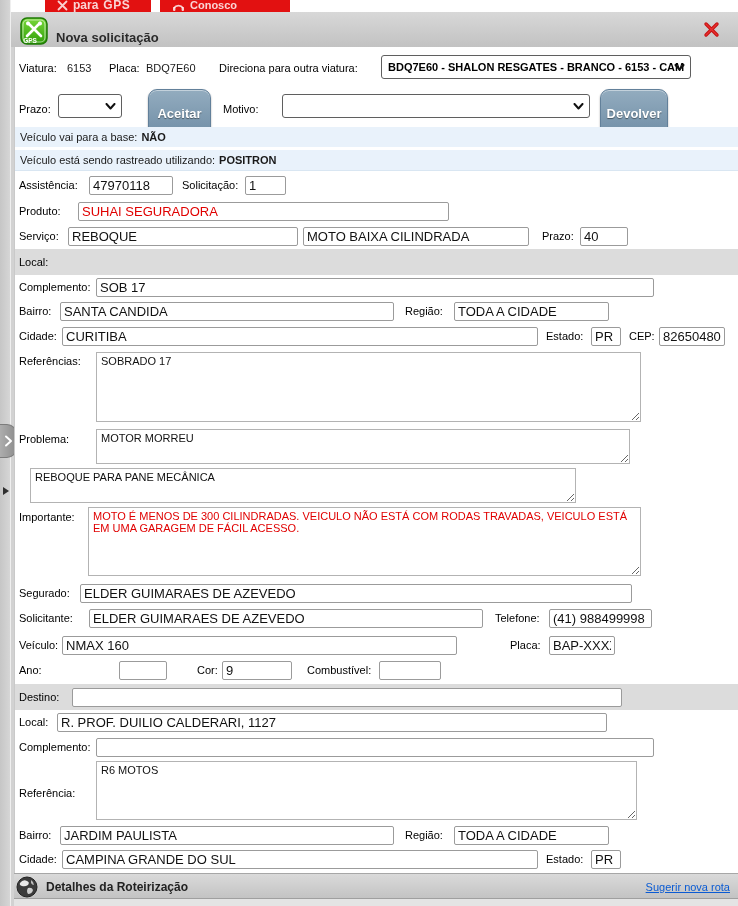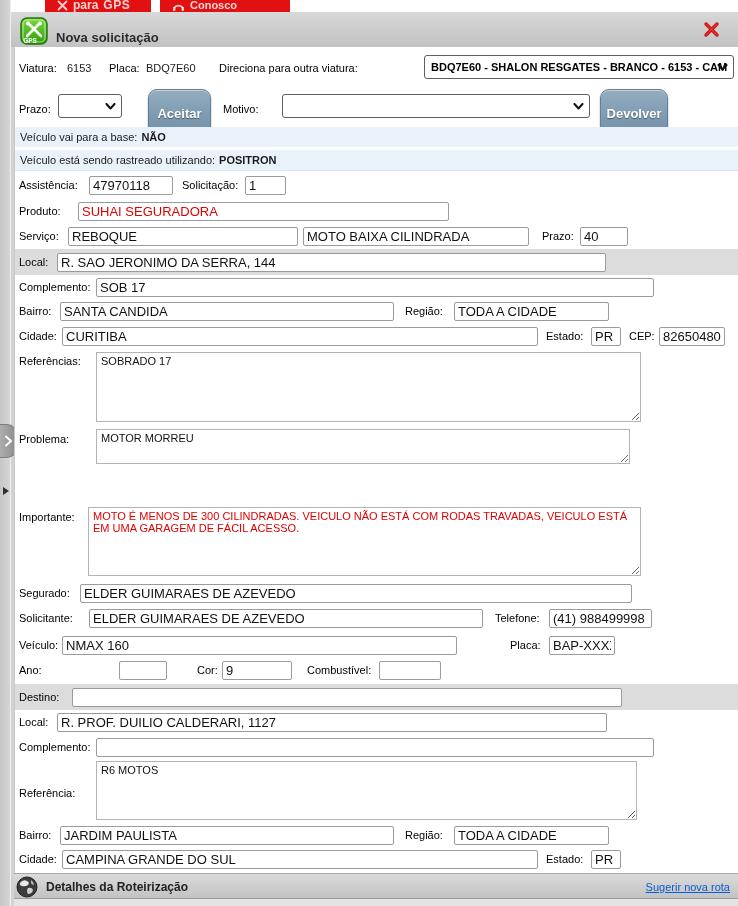--- a/index.html
+++ b/index.html
@@ -106,21 +106,21 @@
     </svg>
   </div>
 
   <div class="panel">
 
     <span class="lbl" style="left:4px;top:15px;">Viatura:</span>
     <span class="val-txt" style="left:52px;top:15px;">6153</span>
     <span class="lbl" style="left:94px;top:15px;">Placa:</span>
     <span class="val-txt" style="left:131px;top:15px;">BDQ7E60</span>
     <span class="lbl" style="left:204px;top:15px;">Direciona para outra viatura:</span>
-    <div class="sel" style="left:366px;top:8px;width:310px;margin-left:43px;">
+    <div class="sel" style="left:366px;top:8px;width:310px;">
       <span>BDQ7E60 - SHALON RESGATES - BRANCO - 6153 - CAM</span>
       <svg class="chev" width="11" height="7" viewBox="0 0 11 7">
           <polyline points="1.5,1 5.5,5.5 9.5,1" fill="none" stroke="#111" stroke-width="2" stroke-linecap="round" stroke-linejoin="round"></polyline>
         </svg>
     </div>
 
     <span class="lbl" style="left:4px;top:56px;">Prazo:</span>
     <div class="sel" style="left:43px;top:47px;width:64px;">
       <span></span>
       <svg class="chev" width="11" height="7" viewBox="0 0 11 7">
@@ -161,21 +161,20 @@
     <span class="lbl" style="left:4px;top:158px;">Produto:</span>
     <input class="inp red" style="left: 63px; top: 155px; width: 371px;" value="SUHAI SEGURADORA">
 
     <span class="lbl" style="left:4px;top:183px;">Serviço:</span>
     <input class="inp" style="left: 53px; top: 180px; width: 230px;" value="REBOQUE">
     <input class="inp" style="left: 288px; top: 180px; width: 226px;" value="MOTO BAIXA CILINDRADA">
     <span class="lbl" style="left:527px;top:183px;">Prazo:</span>
     <input class="inp" style="left: 565px; top: 180px; width: 48px;" value="40">
 
     <span class="lbl" style="left:4px;top:209px;">Local:</span>
-    <input class="inp" style="left: 42px; top: 206px; width: 549px;" value="R. SAO JERONIMO DA SERRA, 144">
 
     <span class="lbl" style="left:4px;top:234px;">Complemento:</span>
     <input class="inp" style="left: 81px; top: 231px; width: 558px;" value="SOB 17">
 
     <span class="lbl" style="left:4px;top:258px;">Bairro:</span>
     <input class="inp" style="left: 45px; top: 255px; width: 334px;" value="SANTA CANDIDA">
     <span class="lbl" style="left:390px;top:258px;">Região:</span>
     <input class="inp" style="left: 439px; top: 255px; width: 155px;" value="TODA A CIDADE">
 
     <span class="lbl" style="left:4px;top:283px;">Cidade:</span>
@@ -183,20 +182,21 @@
     <span class="lbl" style="left:531px;top:283px;">Estado:</span>
     <input class="inp" style="left: 576px; top: 280px; width: 30px;" value="PR">
     <span class="lbl" style="left:614px;top:283px;">CEP:</span>
     <input class="inp" style="left: 644px; top: 280px; width: 66px;" value="82650480">
 
     <span class="lbl" style="left:4px;top:308px;">Referências:</span>
     <textarea class="ta" style="left: 81px; top: 305px; width: 545px; height: 70px;">SOBRADO 17</textarea>
 
     <span class="lbl" style="left:4px;top:386px;">Problema:</span>
     <textarea class="ta" style="left: 81px; top: 382px; width: 534px; height: 35px;">MOTOR MORREU</textarea>
+    <textarea class="ta" style="left: 15px; top: 421px; width: 546px; height: 35px;">REBOQUE PARA PANE MECÂNICA</textarea>
 
     <span class="lbl" style="left:4px;top:464px;">Importante:</span>
     <textarea class="ta red" style="left: 73px; top: 460px; width: 553px; height: 69px;">MOTO É MENOS DE 300 CILINDRADAS. VEICULO NÃO ESTÁ COM RODAS TRAVADAS, VEICULO ESTÁ EM UMA GARAGEM DE FÁCIL ACESSO.</textarea>
 
     <span class="lbl" style="left:4px;top:540px;">Segurado:</span>
     <input class="inp" style="left: 65px; top: 537px; width: 552px;" value="ELDER GUIMARAES DE AZEVEDO">
 
     <span class="lbl" style="left:4px;top:565px;">Solicitante:</span>
     <input class="inp" style="left: 74px; top: 562px; width: 394px;" value="ELDER GUIMARAES DE AZEVEDO">
     <span class="lbl" style="left:480px;top:565px;">Telefone:</span>

